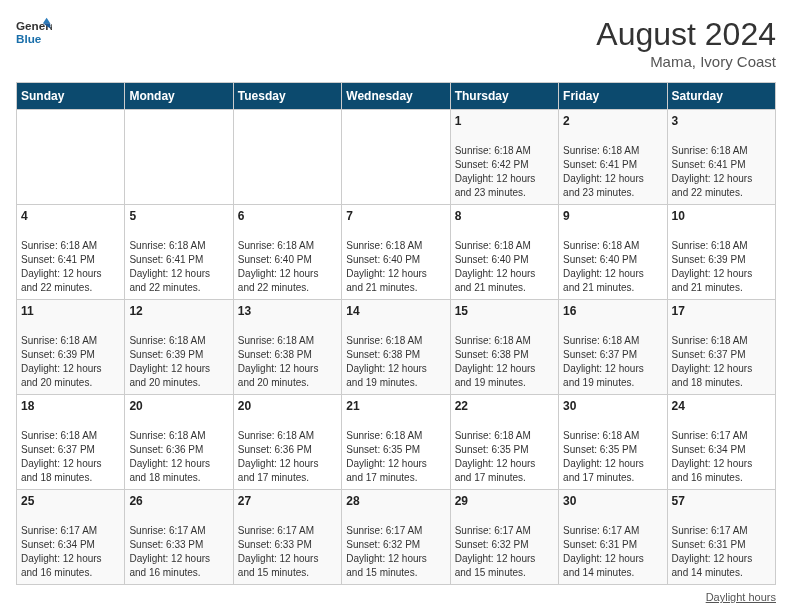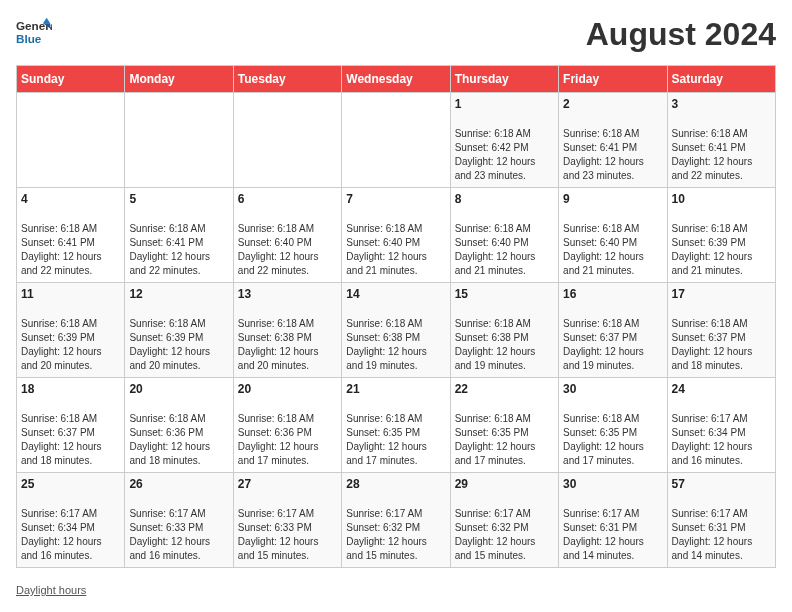--- a/index.html
+++ b/index.html
@@ -23,34 +23,34 @@
     }
     .logo-icon {
       width: 36px;
       height: 36px;
     }
     .title-area {
       text-align: right;
     }
     .month-title {
       font-size: 32px;
-      font-weight: bold;
+      font-weight: normal;
       color: #333;
     }
     .subtitle {
       font-size: 15px;
       color: #555;
     }
     .calendar {
       width: 100%;
       border-collapse: collapse;
       font-size: 11px;
     }
     .calendar th {
-      background: #ef4444;
+      background: #0c4a6e;
       color: #fff;
       padding: 6px 4px;
       text-align: left;
       font-size: 12px;
       font-weight: bold;
       border: 1px solid #ccc;
     }
     .calendar td {
       border: 1px solid #ccc;
       vertical-align: top;
@@ -70,39 +70,40 @@
     .day-info {
       color: #333;
       font-size: 10px;
       line-height: 1.4;
       margin-top: 16px;
     }
     .empty-cell { background: #fff !important; }
     .footer-note {
       font-size: 11px;
       color: #555;
-      margin-top: 16px;
-      text-align: left;
+      margin-top: 6px;
+      text-align: right;
       text-decoration: underline;
     }
   </style>
 </head>
 <body>
 
 <div class="header-area">
   <div class="logo">
     <svg class="logo-icon" viewBox="0 0 40 40" width="40" height="40">
       <text x="0" y="16" font-size="13" font-weight="bold" fill="#333">General</text>
       <text x="0" y="30" font-size="13" font-weight="bold" fill="#1a6faa">Blue</text>
       <polygon points="30,8 38,8 34,2" fill="#2b7bba"></polygon>
       <polygon points="30,8 38,8 38,14" fill="#1a5a9a"></polygon>
     </svg>
   </div>
   <div class="title-area">
     <div class="month-title">August 2024</div>
+    <div class="subtitle">Mama, Ivory Coast</div>
   </div>
 </div>
 
 <table class="calendar">
   <thead>
     <tr id="header-row">
         <th>Sunday</th>
         <th>Monday</th>
         <th>Tuesday</th>
         <th>Wednesday</th>

